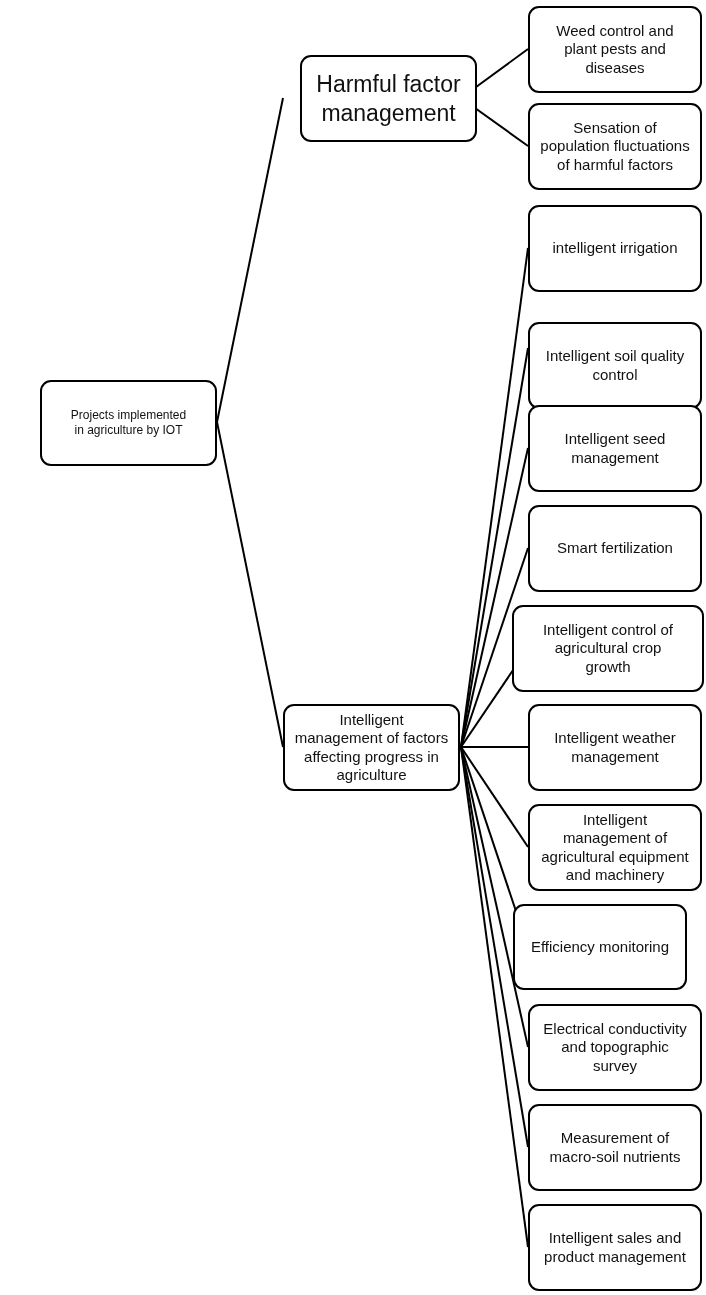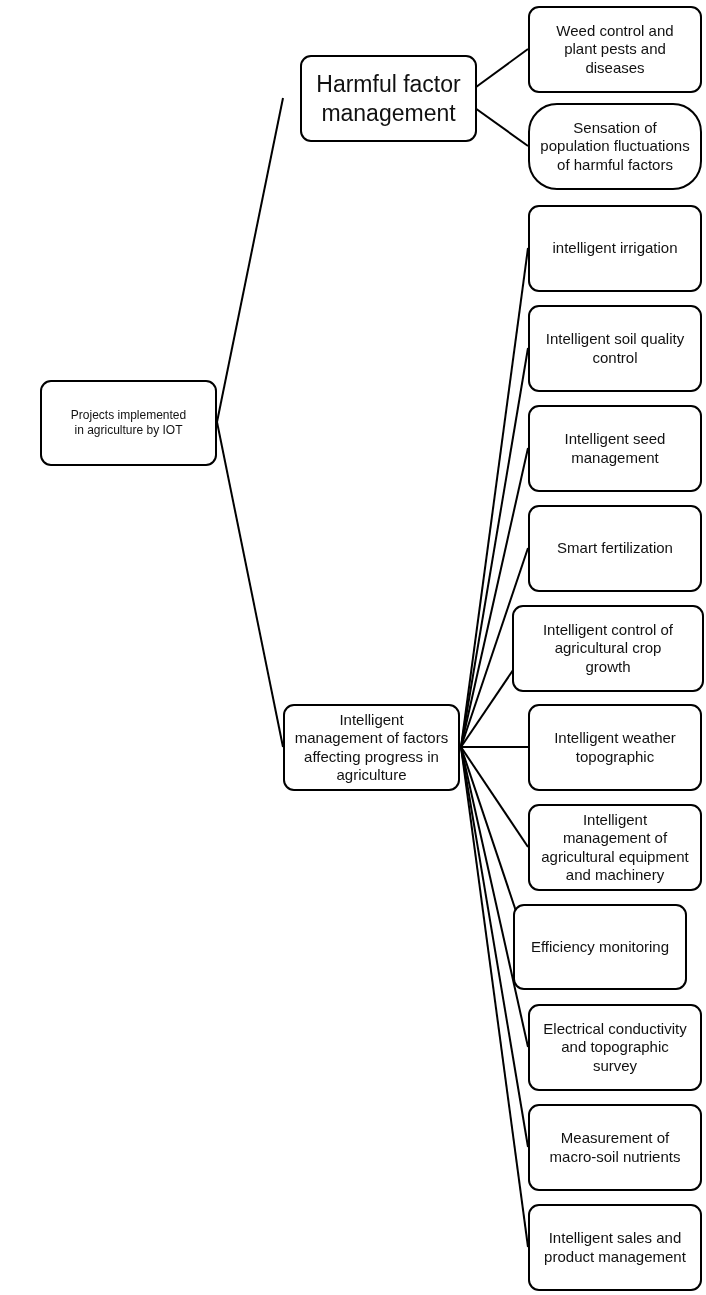--- a/index.html
+++ b/index.html
@@ -93,47 +93,47 @@
         <span class="label">Intelligent
 management of factors
 affecting progress in
 agriculture</span>
       </div>
       <div class="node leaf" style="left: 528px; top: 6px; width: 174px; height: 87px;">
         <span class="label">Weed control and
 plant pests and
 diseases</span>
       </div>
-      <div class="node leaf" style="left: 528px; top: 103px; width: 174px; height: 87px; border-radius: 29px;">
+      <div class="node leaf" style="left: 528px; top: 103px; width: 174px; height: 87px;">
         <span class="label">Sensation of
 population fluctuations
 of harmful factors</span>
       </div>
       <div class="node leaf" style="left: 528px; top: 205px; width: 174px; height: 87px;">
         <span class="label">intelligent irrigation</span>
       </div>
-      <div class="node leaf" style="left: 528px; top: 305px; width: 174px; height: 87px;">
+      <div class="node leaf" style="left: 528px; top: 322px; width: 174px; height: 87px;">
         <span class="label">Intelligent soil quality
 control</span>
       </div>
       <div class="node leaf" style="left: 528px; top: 405px; width: 174px; height: 87px;">
         <span class="label">Intelligent seed
 management</span>
       </div>
       <div class="node leaf" style="left: 528px; top: 505px; width: 174px; height: 87px;">
         <span class="label">Smart fertilization</span>
       </div>
       <div class="node leaf" style="left: 512px; top: 605px; width: 192px; height: 87px;">
         <span class="label">Intelligent control of
 agricultural crop
 growth</span>
       </div>
       <div class="node leaf" style="left: 528px; top: 704px; width: 174px; height: 87px;">
         <span class="label">Intelligent weather
-topographic</span>
+management</span>
       </div>
       <div class="node leaf" style="left: 528px; top: 804px; width: 174px; height: 87px;">
         <span class="label">Intelligent
 management of
 agricultural equipment
 and machinery</span>
       </div>
       <div class="node leaf" style="left: 513px; top: 904px; width: 174px; height: 86px;">
         <span class="label">Efficiency monitoring</span>
       </div>

